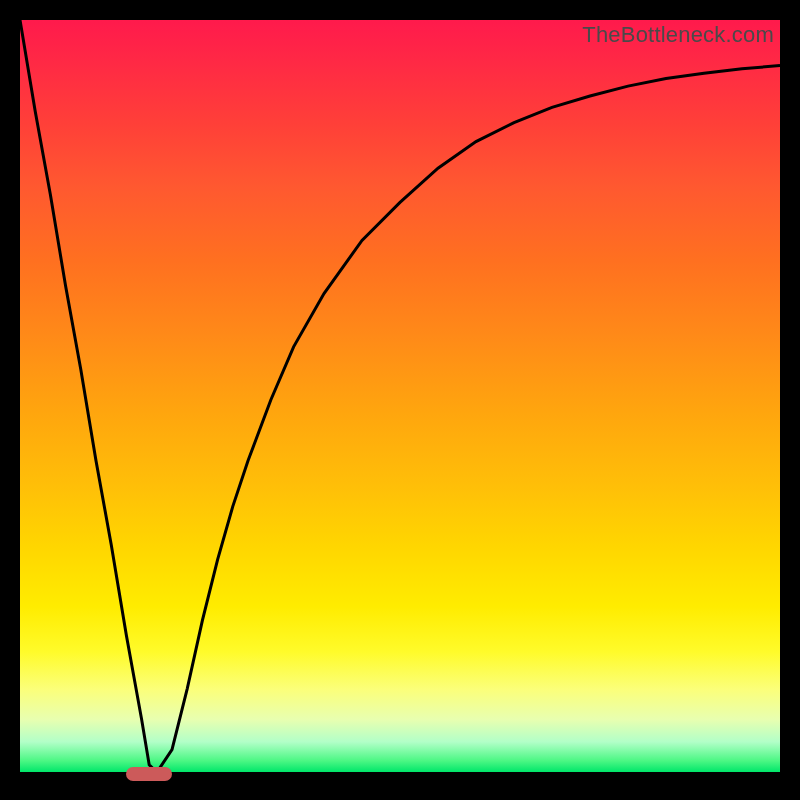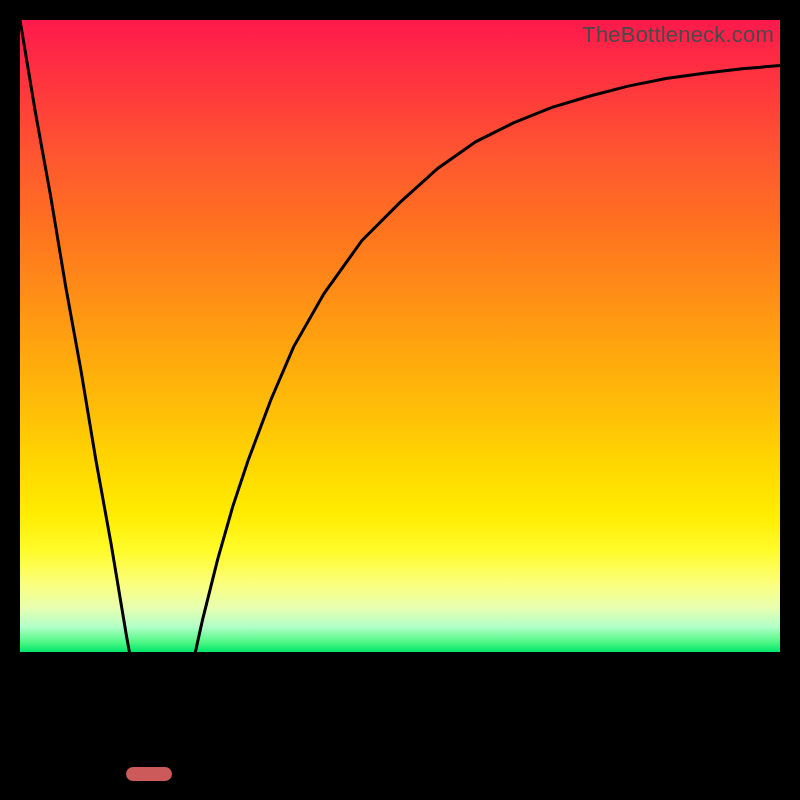--- a/index.html
+++ b/index.html
@@ -15,21 +15,21 @@
     position: relative;
     width: 800px;
     height: 800px;
     background: #000;
   }
   .plot-area {
     position: absolute;
     left: 20px;
     top: 20px;
     width: 760px;
-    height: 632px;
+    height: 752px;
     background: linear-gradient(to bottom,
       #ff1a4c 0%,
       #ff2a44 6%,
       #ff4038 14%,
       #ff5830 22%,
       #ff7020 32%,
       #ff8a18 42%,
       #ffa50e 52%,
       #ffbf08 62%,
       #ffd600 70%,

